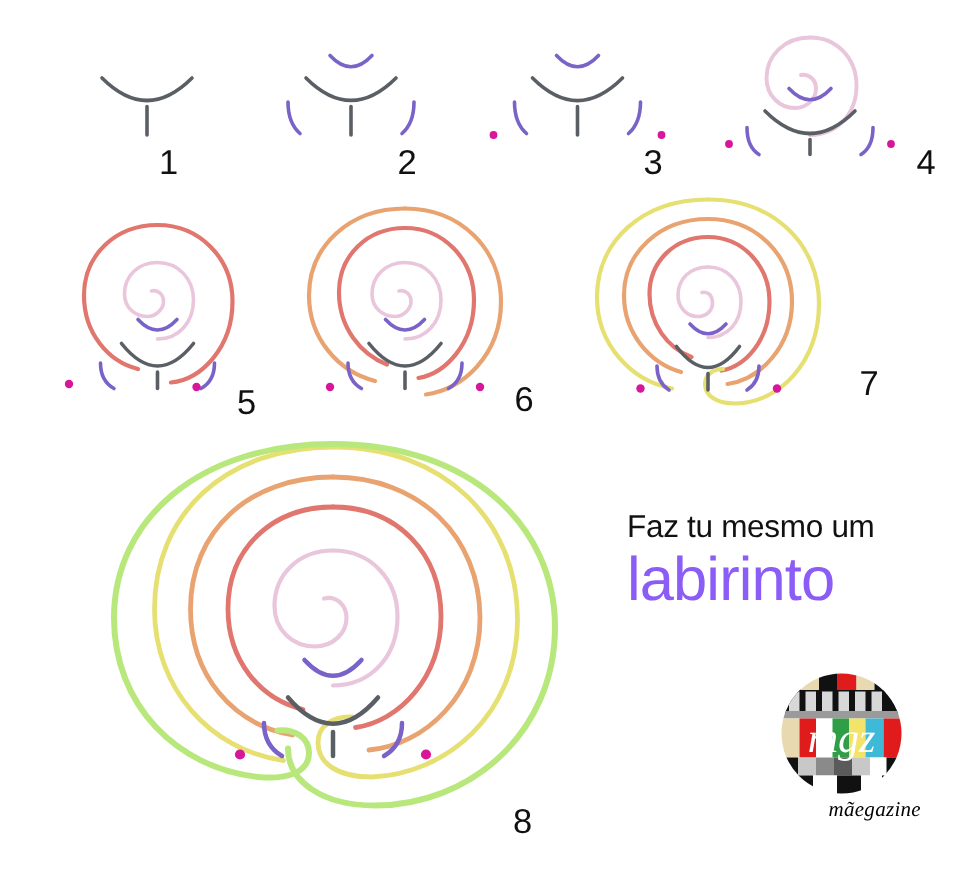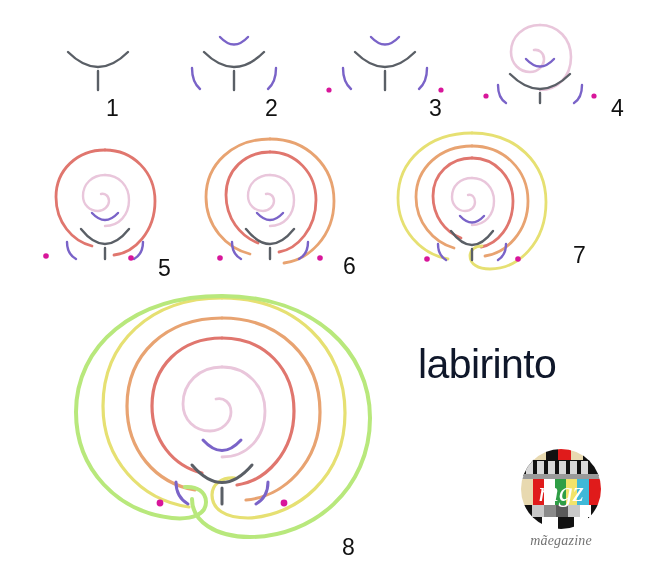--- a/index.html
+++ b/index.html
@@ -28,44 +28,45 @@
     font-family:"Liberation Sans", sans-serif;
     font-size:21px;
     color:#111111;
     letter-spacing:-0.2px;
     display:block;
     line-height:1.05;
   }
   #tagline .line2{
     font-family:"Liberation Sans", sans-serif;
     font-size:41px;
-    color:#0f172a;
+    color:#8b5cf6;
     letter-spacing:-0.6px;
     display:block;
     line-height:1.1;
     margin-top:1px;
   }
   #logo-wrap{
     position:absolute;
     left:508px;top:448px;
     width:106px;
     text-align:center;
   }
   #logo-mark{
     width:82px;height:82px;
     margin:0 auto;
     position:relative;
   }
   #logo-caption{
     font-family:"Liberation Serif", serif;
     font-style:italic;
     font-size:14px;
-    color:#737373;
+    color:#000000;
     margin-top:3px;
     letter-spacing:0.2px;
+    text-align:right;
   }
 </style>
 </head>
 <body>
 
 <svg id="canvas" viewBox="0 0 648 585" xmlns="http://www.w3.org/2000/svg">
 
   <g>
     <path d="M 68 52 Q 98 82 128 52" fill="none" stroke="#5a5f66" stroke-width="2.4" stroke-linecap="round"></path>
     <path d="M 98 71 L 98 90" fill="none" stroke="#5a5f66" stroke-width="2.4" stroke-linecap="round"></path>
@@ -259,20 +260,21 @@
 <div class="step-num" style="left:106px;top:97px;">1</div>
 <div class="step-num" style="left:265px;top:97px;">2</div>
 <div class="step-num" style="left:429px;top:97px;">3</div>
 <div class="step-num" style="left:611px;top:97px;">4</div>
 <div class="step-num" style="left:158px;top:257px;">5</div>
 <div class="step-num" style="left:343px;top:255px;">6</div>
 <div class="step-num" style="left:573px;top:244px;">7</div>
 <div class="step-num" style="left:342px;top:536px;">8</div>
 
 <div id="tagline">
+  <span class="line1">Faz tu mesmo um</span>
   <span class="line2">labirinto</span>
 </div>
 
 <div id="logo-wrap">
   <div id="logo-mark">
     <svg viewBox="0 0 82 82" width="82" height="82" xmlns="http://www.w3.org/2000/svg">
       <defs>
         <clipPath id="circClip">
             <circle cx="41" cy="41" r="40"></circle>
           </clipPath>

